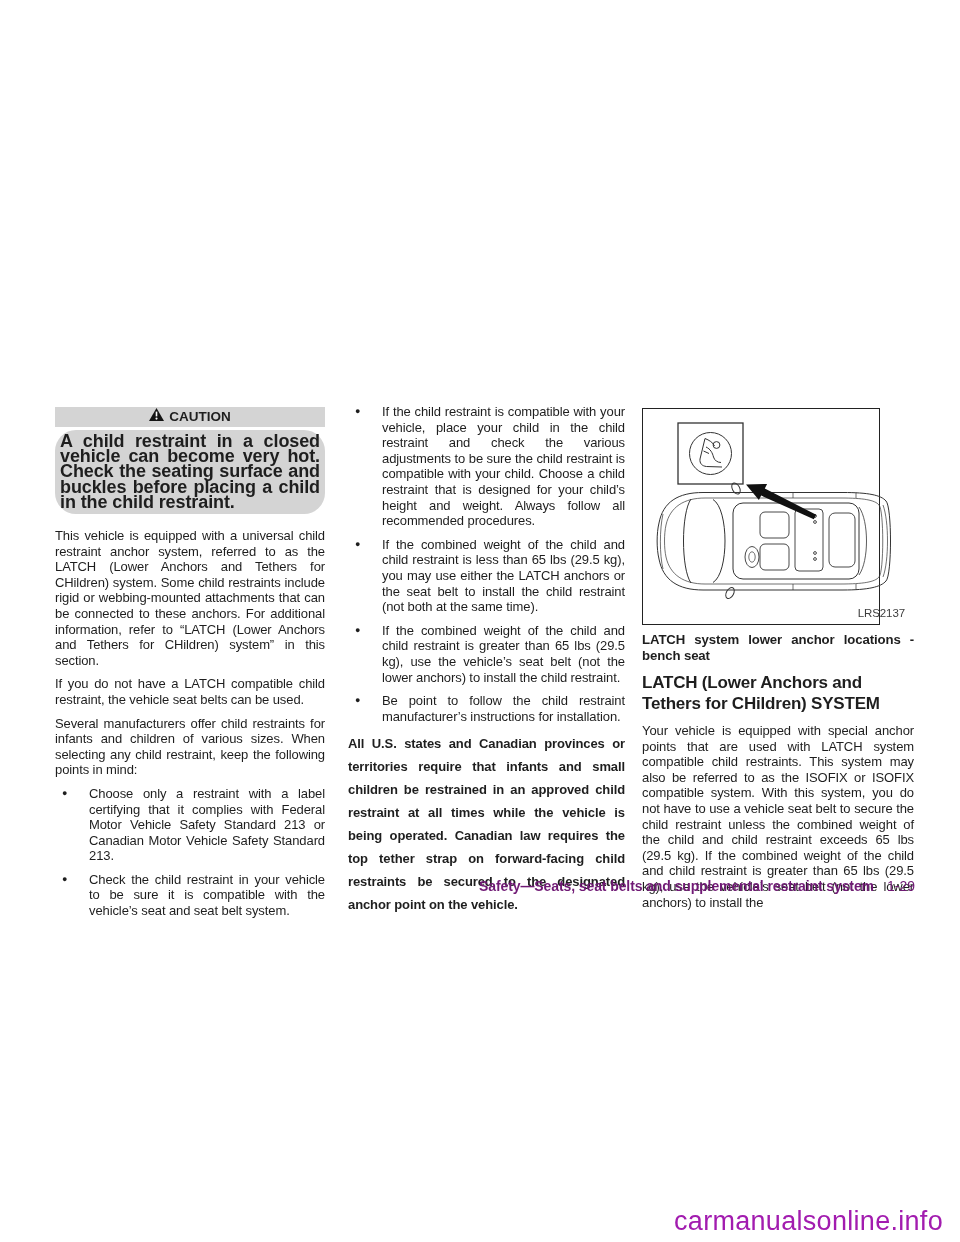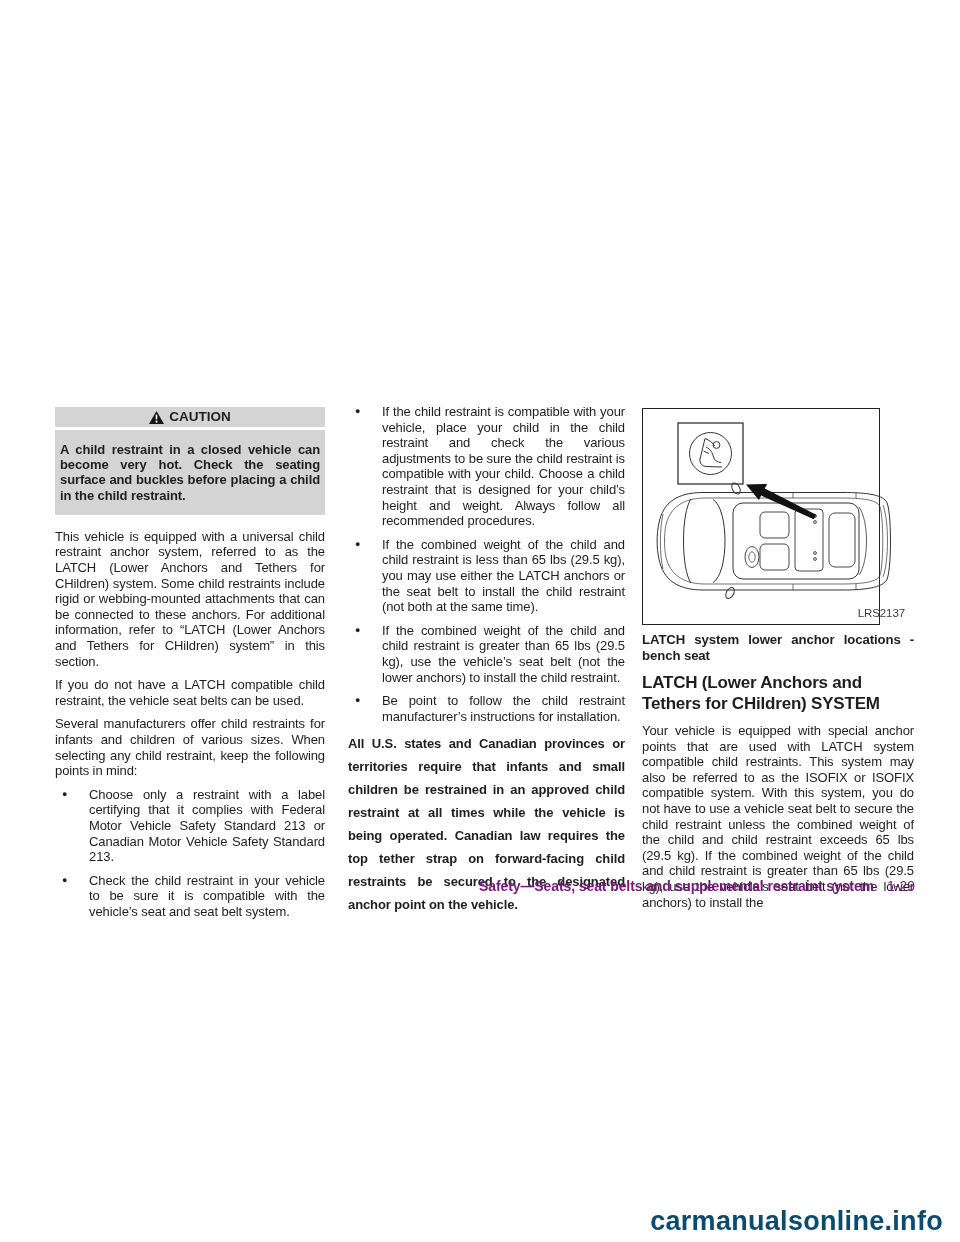--- a/index.html
+++ b/index.html
@@ -11,27 +11,27 @@
   .col{font-size:13px;line-height:15.6px;letter-spacing:-0.1px;text-align:justify;}
   .col-left{width:270px;}
   .col-mid{width:277px;margin-left:23px;}
   .col-right{width:272px;margin-left:17px;}
   .col p{margin:0 0 8px 0;}
 
   
   .caution{margin:3px 0 14px 0;}
   .caution-title{
     background:#d4d4d4;font-weight:bold;font-size:13.5px;line-height:18px;
-    display:flex;align-items:center;justify-content:center;gap:5px;
+    display:flex;justify-content:center;gap:5px;
     padding:1px 4px;margin-bottom:3px;letter-spacing:0;
   }
   .caution-title svg{display:block;}
   .caution-body{
-    background:#d4d4d4;font-weight:bold;font-size:13px;line-height:15.2px;
-    padding:12px 5px;text-align:justify;letter-spacing:-0.1px;
+    background:#d4d4d4;font-weight:bold;font-size:18px;line-height:15.2px;
+    padding:4px 5px;text-align:justify;letter-spacing:-0.1px;border-radius:21px;
   }
 
   
   .bullet{display:flex;margin:0 0 8px 0;}
   .bullet .dot{flex:0 0 27px;padding-left:7px;font-size:9px;line-height:15.6px;letter-spacing:0;}
   .bullet .btext{flex:1;text-align:justify;}
 
   .bold-para{font-weight:bold;line-height:23px;}
 
   
@@ -53,21 +53,21 @@
   .footer{
     position:absolute;left:55px;top:878px;width:860px;text-align:right;
     font-size:14px;line-height:16px;color:#701a75;
   }
   .footer .sec{font-weight:bold;letter-spacing:-0.1px;}
   .footer .pg{font-weight:400;margin-left:13px;letter-spacing:0;}
 
   
   .watermark{
     position:absolute;top:1206px;right:17px;
-    font-size:27px;color:#0c4a6e;letter-spacing:0.3px;font-weight:700;
+    font-size:27px;color:#a21caf;letter-spacing:0.3px;font-weight:400;
   }
 </style>
 </head>
 <body>
 
 <div class="content">
 
   <div class="col col-left">
     <div class="caution">
       <div class="caution-title">

